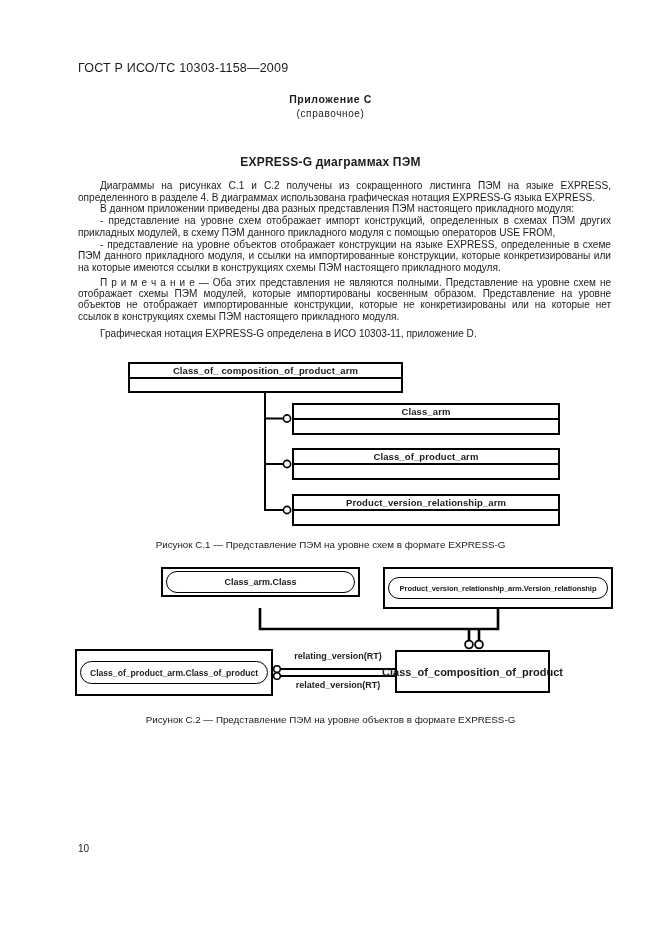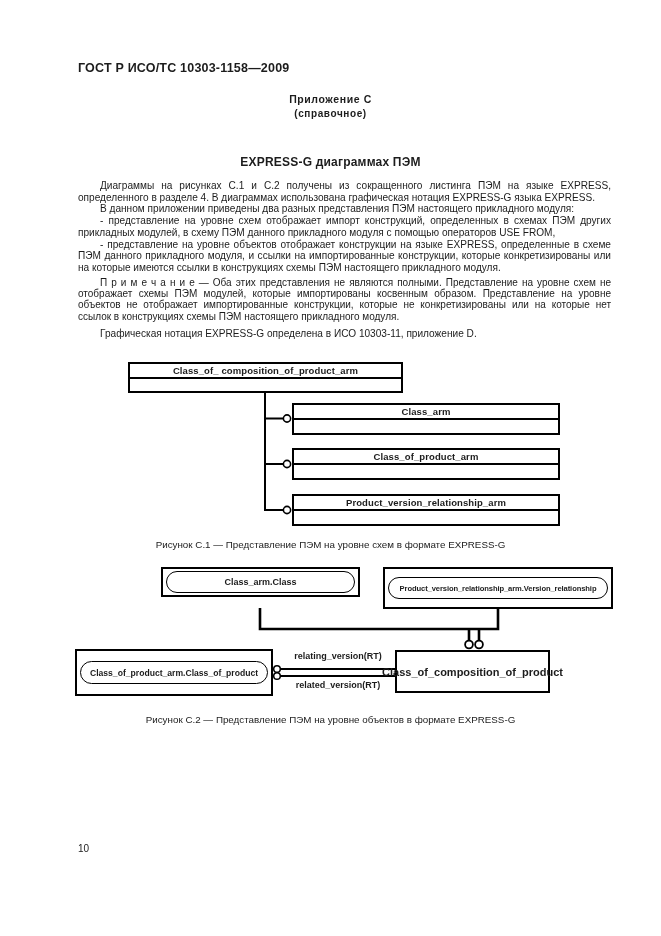--- a/index.html
+++ b/index.html
@@ -11,29 +11,29 @@
     position:relative;
     width:661px;height:936px;
     margin:0 auto;
     background:#ffffff;
     color:#1c1c1c;
     overflow:hidden;
   }
   
   .doc-header{
     position:absolute;left:78px;top:61px;
-    font-size:12.5px;font-weight:bold;letter-spacing:.2px;
+    font-size:12.5px;font-weight:normal;letter-spacing:.2px;
   }
   .appendix-title{
     position:absolute;left:0;top:93px;width:100%;
     text-align:center;font-size:10.5px;font-weight:bold;letter-spacing:.6px;
   }
   .appendix-subtitle{
     position:absolute;left:0;top:108px;width:100%;
-    text-align:center;font-size:10px;font-weight:bold;letter-spacing:.6px;
+    text-align:center;font-size:10px;font-weight:normal;letter-spacing:.6px;
   }
   .section-title{
     position:absolute;left:0;top:155px;width:100%;
     text-align:center;font-size:12px;font-weight:bold;letter-spacing:.2px;
   }
   .body-text{
     position:absolute;left:78px;top:180px;width:533px;
     font-size:10.1px;line-height:11.7px;text-align:justify;
   }
   .body-text p{margin:0;text-indent:22px;}

